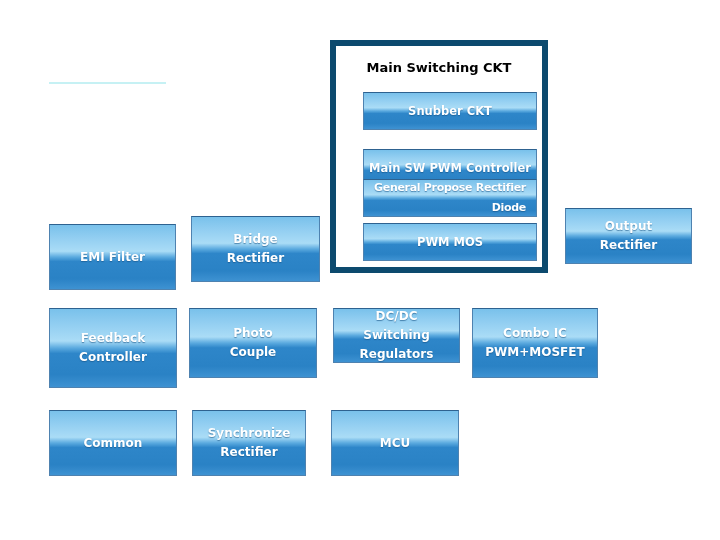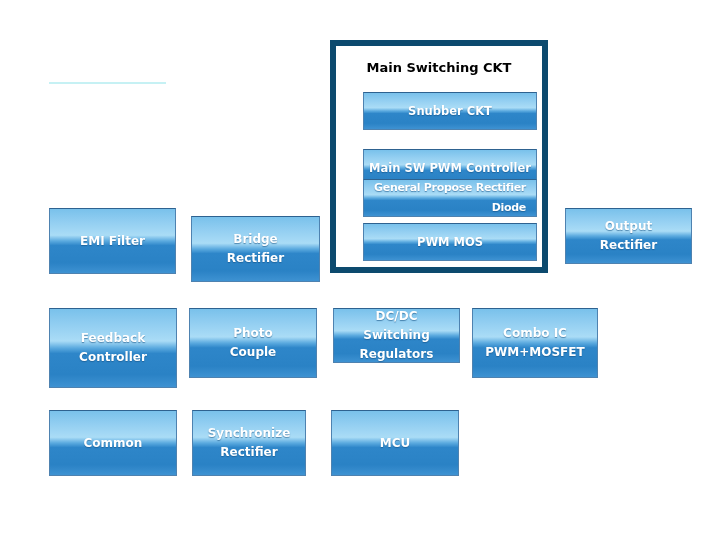--- a/index.html
+++ b/index.html
@@ -35,21 +35,21 @@
     position:absolute;left:330px;top:40px;width:218px;height:233px;
     box-sizing:border-box;border:6px solid #0c4a6e;background:#ffffff;
   }
   .group-title{
     position:absolute;top:14px;left:0;right:0;
     text-align:center;font-size:13px;font-weight:bold;color:#000000;
   }
   .sm1{top:46px}.sm2{top:103px}.sm3{top:133px}.sm4{top:177px}
 
   
-  .b1{left:49px;top:208px;width:127px;height:66px}
+  .b1{left:49px;top:224px;width:127px;height:66px}
   .b2{left:191px;top:216px;width:129px;height:66px}
   .b3{left:565px;top:208px;width:127px;height:56px}
   .b4{left:49px;top:308px;width:128px;height:80px}
   .b5{left:189px;top:308px;width:128px;height:70px}
   .b6{left:333px;top:308px;width:127px;height:55px}
   .b7{left:472px;top:308px;width:126px;height:70px}
   .b8{left:49px;top:410px;width:128px;height:66px}
   .b9{left:192px;top:410px;width:114px;height:66px}
   .b10{left:331px;top:410px;width:128px;height:66px}
 

